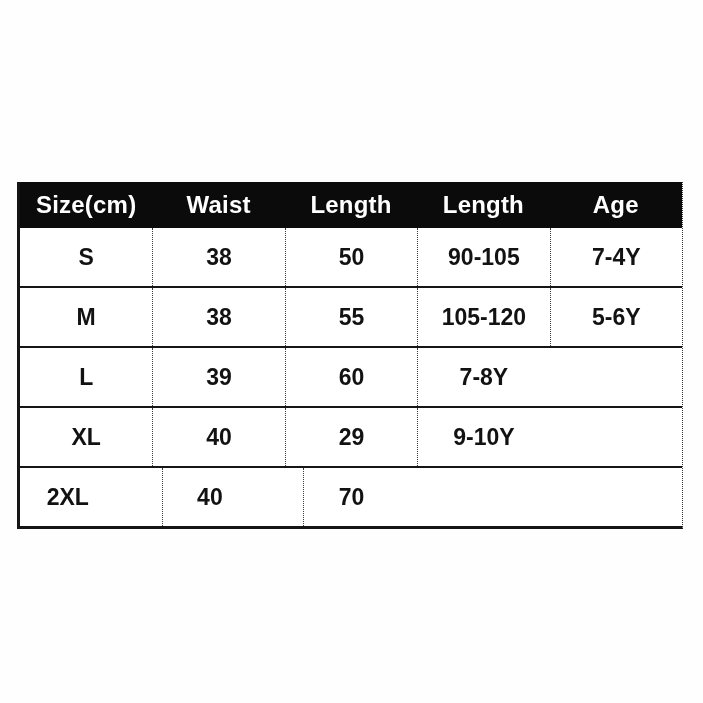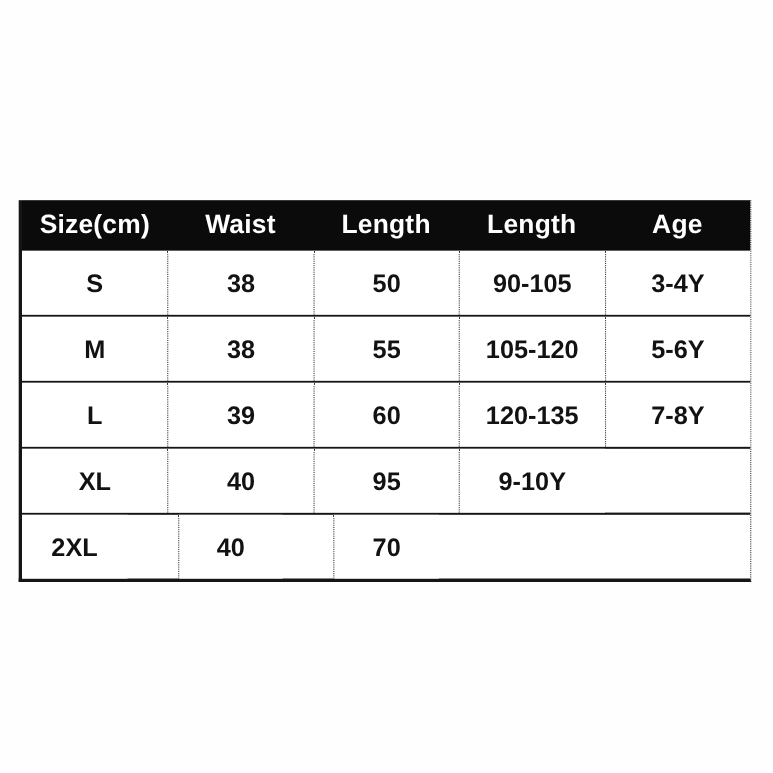--- a/index.html
+++ b/index.html
@@ -78,43 +78,42 @@
       <div class="hcell">Length</div>
       <div class="hcell">Length</div>
       <div class="hcell">Age</div>
     </div>
 
     <div class="body-row">
       <div class="cell">S</div>
       <div class="cell">38</div>
       <div class="cell">50</div>
       <div class="cell">90-105</div>
-      <div class="cell">3-4Y</div>
+      <div class="cell">7-4Y</div>
     </div>
 
     <div class="body-row">
       <div class="cell">M</div>
       <div class="cell">38</div>
       <div class="cell">55</div>
       <div class="cell">105-120</div>
       <div class="cell">5-6Y</div>
     </div>
 
     <div class="body-row">
       <div class="cell">L</div>
       <div class="cell">39</div>
       <div class="cell">60</div>
-      <div class="cell">120-135</div>
       <div class="cell">7-8Y</div>
     </div>
 
     <div class="body-row">
       <div class="cell">XL</div>
       <div class="cell">40</div>
-      <div class="cell">95</div>
+      <div class="cell">29</div>
       <div class="cell">9-10Y</div>
     </div>
 
     <div class="body-row">
       <div class="cell">2XL</div>
       <div class="cell">40</div>
       <div class="cell">70</div>
     </div>
 
   </div>

